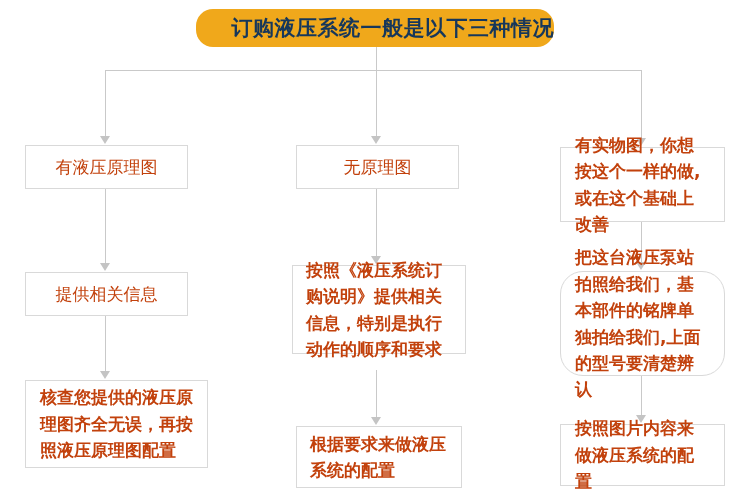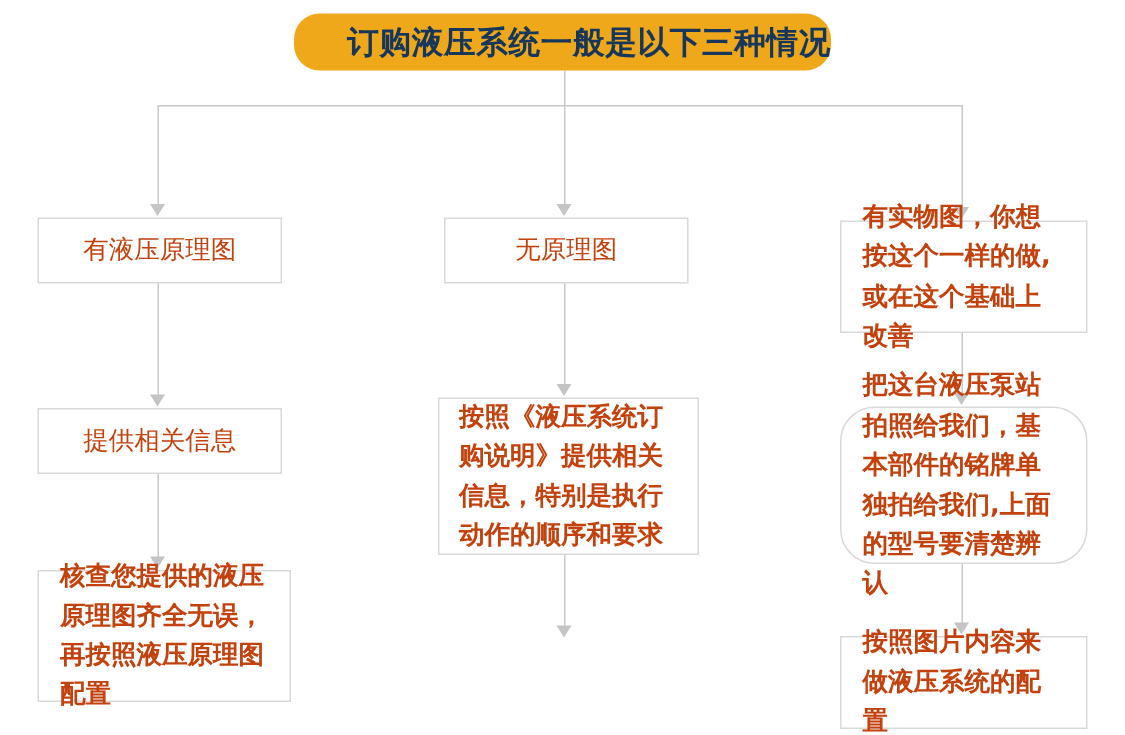--- a/index.html
+++ b/index.html
@@ -98,38 +98,41 @@
   <div class="vline" style="left:105px;top:189px;height:75px;"></div>
   <div class="arrow" style="left:100px;top:263px;"></div>
 
   <div class="node center" style="left:25px;top:272px;width:163px;height:44px;">
     <span>提供相关信息</span>
   </div>
 
   <div class="vline" style="left:105px;top:316px;height:56px;"></div>
   <div class="arrow" style="left:100px;top:371px;"></div>
 
-  <div class="node para" style="left:25px;top:380px;width:169px;height:88px;justify-content:center;">
+  <div class="node para" style="left:25px;top:380px;width:183px;height:88px;justify-content:center;">
     <span>核查您提供的液压原理图齐全无误，再按照液压原理图配置</span>
   </div>
 
   <div class="node center" style="left:296px;top:145px;width:163px;height:44px;justify-content:center;">
     <span>无原理图</span>
   </div>
 
   <div class="vline" style="left:376px;top:189px;height:68px;"></div>
   <div class="arrow" style="left:371px;top:256px;"></div>
 
-  <div class="node para p2" style="left:292px;top:265px;width:174px;height:105px;">
+  <div class="node para p2" style="left:292px;top:265px;width:174px;height:89px;">
     <span>按照《液压系统订购说明》提供相关信息，特别是执行动作的顺序和要求</span>
   </div>
 
   <div class="vline" style="left:376px;top:370px;height:48px;"></div>
   <div class="arrow" style="left:371px;top:417px;"></div>
 
+  <div class="node para p2" style="left:296px;top:426px;width:166px;height:62px;">
+    <span>根据要求来做液压系统的配置</span>
+  </div>
 
   <div class="node para" style="left:560px;top:147px;width:165px;height:75px;">
     <span>有实物图，你想按这个一样的做,或在这个基础上改善</span>
   </div>
 
   <div class="vline" style="left:641px;top:222px;height:41px;"></div>
   <div class="arrow" style="left:636px;top:262px;"></div>
 
   <div class="node para" style="left:560px;top:271px;width:165px;height:105px;border-radius:23px;">
     <span>把这台液压泵站拍照给我们，基本部件的铭牌单独拍给我们,上面的型号要清楚辨认</span>

